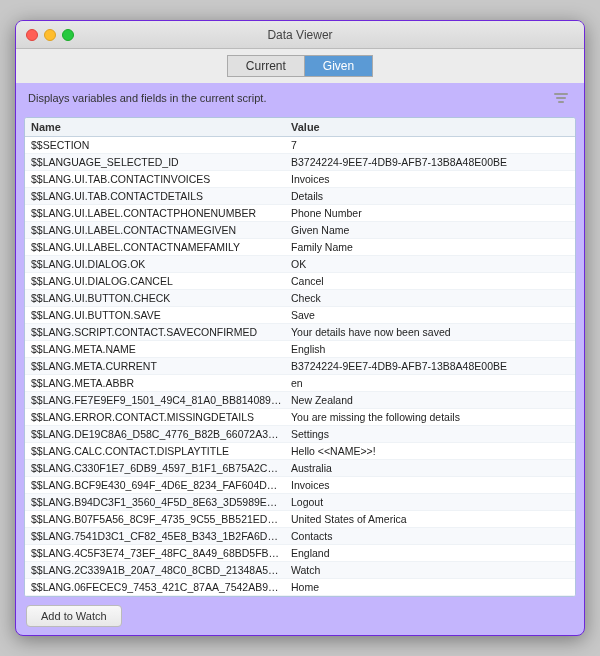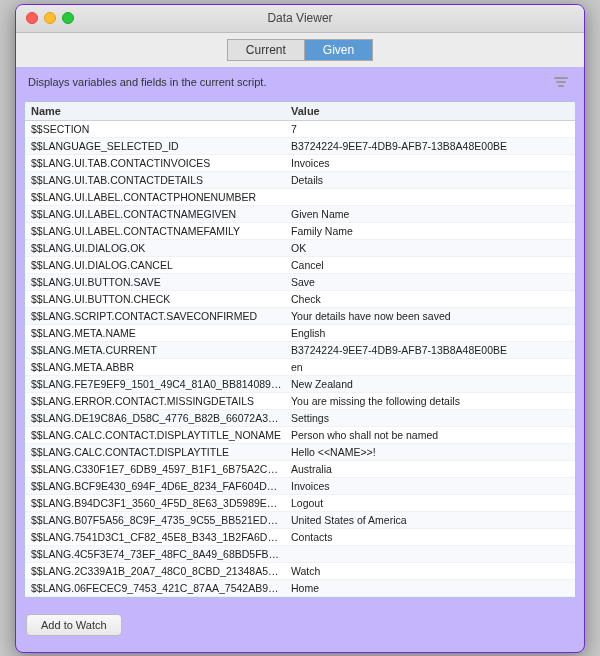--- a/index.html
+++ b/index.html
@@ -161,21 +161,21 @@
     }
 
     .cell-value {
       flex: 1;
       font-size: 10.5px;
       color: #222;
       word-break: break-all;
     }
 
     .footer {
-      padding: 16px 10px;
+      padding: 8px 10px;
       display: flex;
       justify-content: flex-start;
     }
 
     .add-watch-btn {
       padding: 4px 14px;
       font-size: 11px;
       background: linear-gradient(to bottom, #f8f8f8, #e8e8e8);
       border: 1px solid #bbb;
       border-radius: 4px;
@@ -232,46 +232,47 @@
         <div class="table-row">
           <div class="cell-name">$$LANG.UI.TAB.CONTACTINVOICES</div>
           <div class="cell-value">Invoices</div>
         </div>
         <div class="table-row">
           <div class="cell-name">$$LANG.UI.TAB.CONTACTDETAILS</div>
           <div class="cell-value">Details</div>
         </div>
         <div class="table-row">
           <div class="cell-name">$$LANG.UI.LABEL.CONTACTPHONENUMBER</div>
+          <div class="cell-value">Phone Number</div>
         </div>
         <div class="table-row">
           <div class="cell-name">$$LANG.UI.LABEL.CONTACTNAMEGIVEN</div>
           <div class="cell-value">Given Name</div>
         </div>
         <div class="table-row">
           <div class="cell-name">$$LANG.UI.LABEL.CONTACTNAMEFAMILY</div>
           <div class="cell-value">Family Name</div>
         </div>
         <div class="table-row">
           <div class="cell-name">$$LANG.UI.DIALOG.OK</div>
           <div class="cell-value">OK</div>
         </div>
         <div class="table-row">
           <div class="cell-name">$$LANG.UI.DIALOG.CANCEL</div>
           <div class="cell-value">Cancel</div>
         </div>
         <div class="table-row">
+          <div class="cell-name">$$LANG.UI.BUTTON.CHECK</div>
+          <div class="cell-value">Check</div>
+        </div>
+        <div class="table-row">
           <div class="cell-name">$$LANG.UI.BUTTON.SAVE</div>
           <div class="cell-value">Save</div>
         </div>
         <div class="table-row">
-          <div class="cell-name">$$LANG.UI.BUTTON.CHECK</div>
-          <div class="cell-value">Check</div>
-        </div>
-        <div class="table-row">
           <div class="cell-name">$$LANG.SCRIPT.CONTACT.SAVECONFIRMED</div>
           <div class="cell-value">Your details have now been saved</div>
         </div>
         <div class="table-row">
           <div class="cell-name">$$LANG.META.NAME</div>
           <div class="cell-value">English</div>
         </div>
         <div class="table-row">
           <div class="cell-name">$$LANG.META.CURRENT</div>
           <div class="cell-value">B3724224-9EE7-4DB9-AFB7-13B8A48E00BE</div>
@@ -286,24 +287,20 @@
         </div>
         <div class="table-row">
           <div class="cell-name">$$LANG.ERROR.CONTACT.MISSINGDETAILS</div>
           <div class="cell-value">You are missing the following details</div>
         </div>
         <div class="table-row">
           <div class="cell-name">$$LANG.DE19C8A6_D58C_4776_B82B_66072A3447A7.NAVIGAT...</div>
           <div class="cell-value">Settings</div>
         </div>
         <div class="table-row">
-          <div class="cell-name">$$LANG.CALC.CONTACT.DISPLAYTITLE_NONAME</div>
-          <div class="cell-value">Person who shall not be named</div>
-        </div>
-        <div class="table-row">
           <div class="cell-name">$$LANG.CALC.CONTACT.DISPLAYTITLE</div>
           <div class="cell-value">Hello &lt;&lt;NAME&gt;&gt;!</div>
         </div>
         <div class="table-row">
           <div class="cell-name">$$LANG.C330F1E7_6DB9_4597_B1F1_6B75A2C5546A.COUNTRY</div>
           <div class="cell-value">Australia</div>
         </div>
         <div class="table-row">
           <div class="cell-name">$$LANG.BCF9E430_694F_4D6E_8234_FAF604D2C725.NAVIGAT...</div>
           <div class="cell-value">Invoices</div>
@@ -315,20 +312,21 @@
         <div class="table-row">
           <div class="cell-name">$$LANG.B07F5A56_8C9F_4735_9C55_BB521EDE7BD5.COUNTRY</div>
           <div class="cell-value">United States of America</div>
         </div>
         <div class="table-row">
           <div class="cell-name">$$LANG.7541D3C1_CF82_45E8_B343_1B2FA6DDF920.NAVIGATI...</div>
           <div class="cell-value">Contacts</div>
         </div>
         <div class="table-row">
           <div class="cell-name">$$LANG.4C5F3E74_73EF_48FC_8A49_68BD5FBDB2F4.COUNTRY</div>
+          <div class="cell-value">England</div>
         </div>
         <div class="table-row">
           <div class="cell-name">$$LANG.2C339A1B_20A7_48C0_8CBD_21348A5EC217.NAVIGATI...</div>
           <div class="cell-value">Watch</div>
         </div>
         <div class="table-row">
           <div class="cell-name">$$LANG.06FECEC9_7453_421C_87AA_7542AB98EDEB.NAVIGAT...</div>
           <div class="cell-value">Home</div>
         </div>
       </div>

